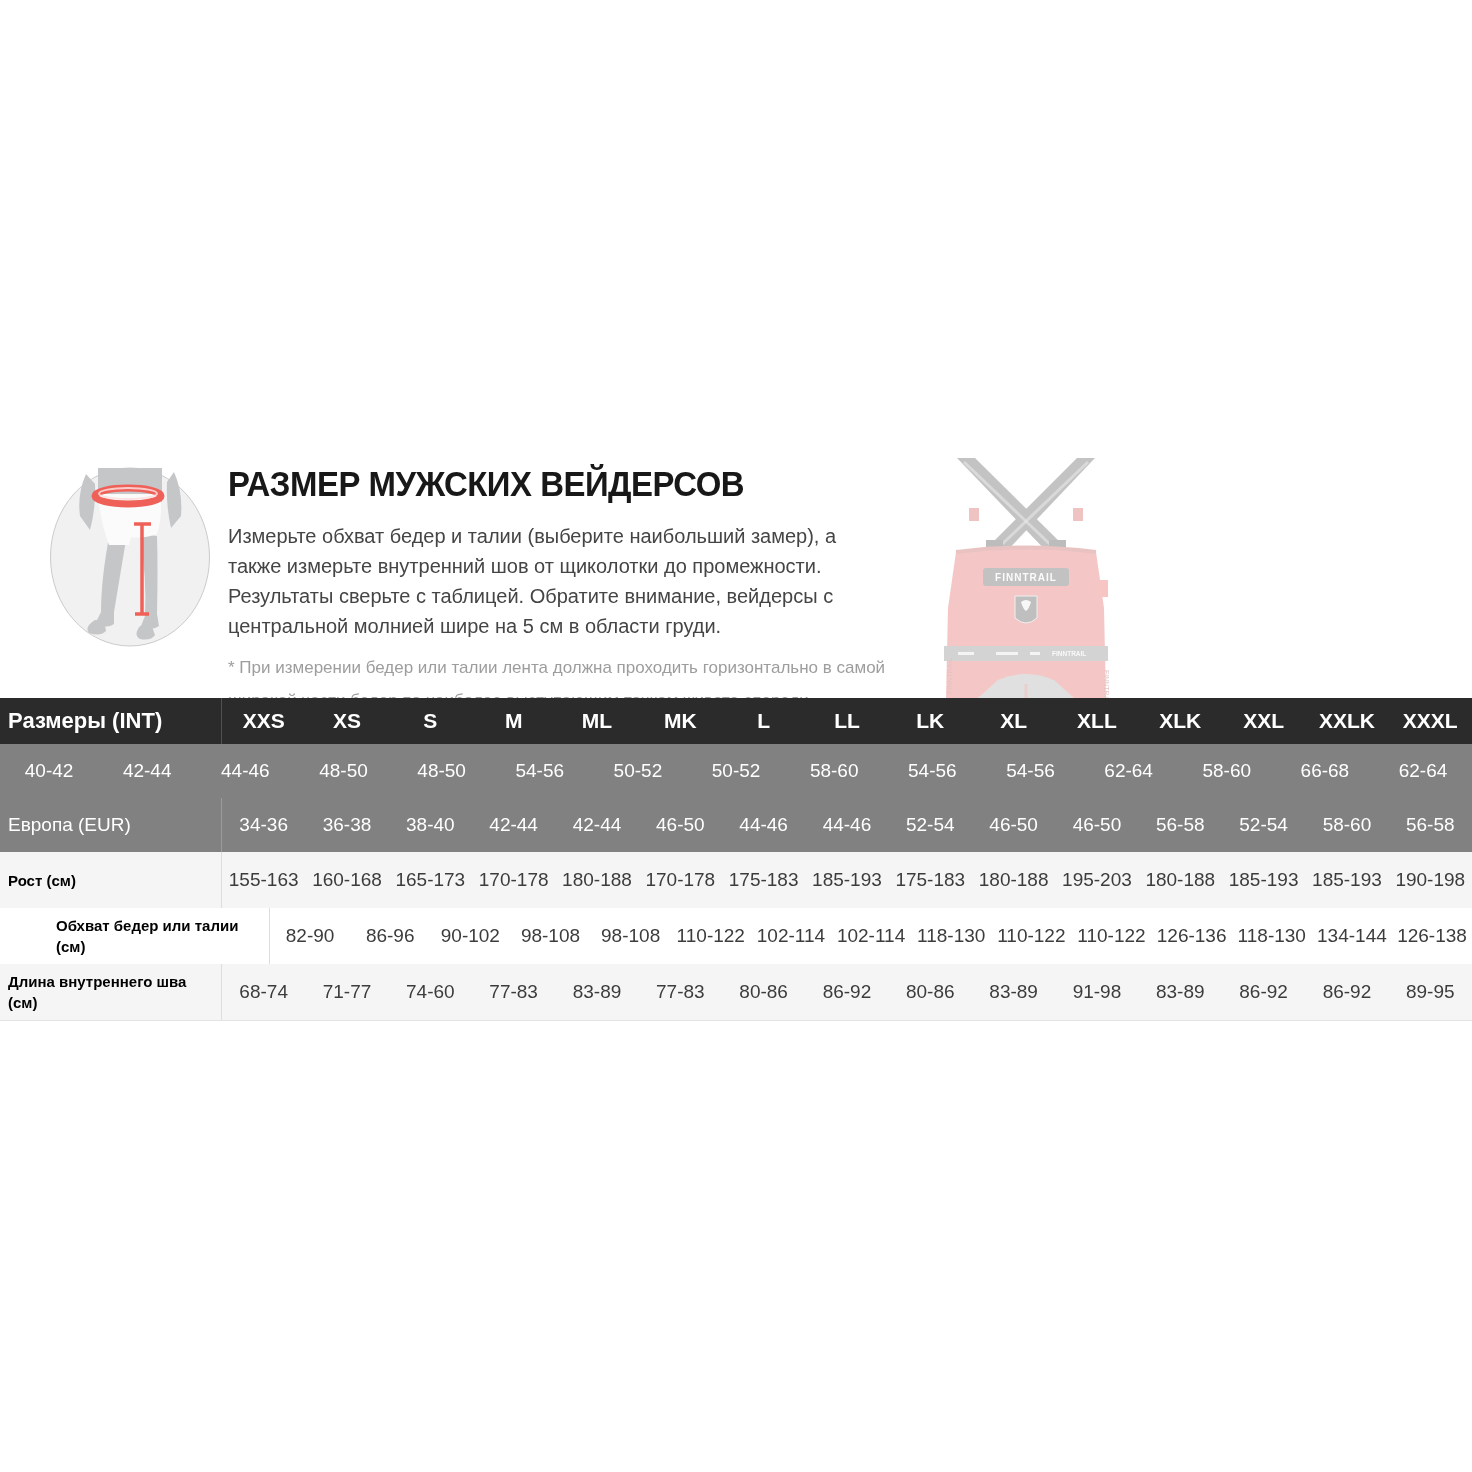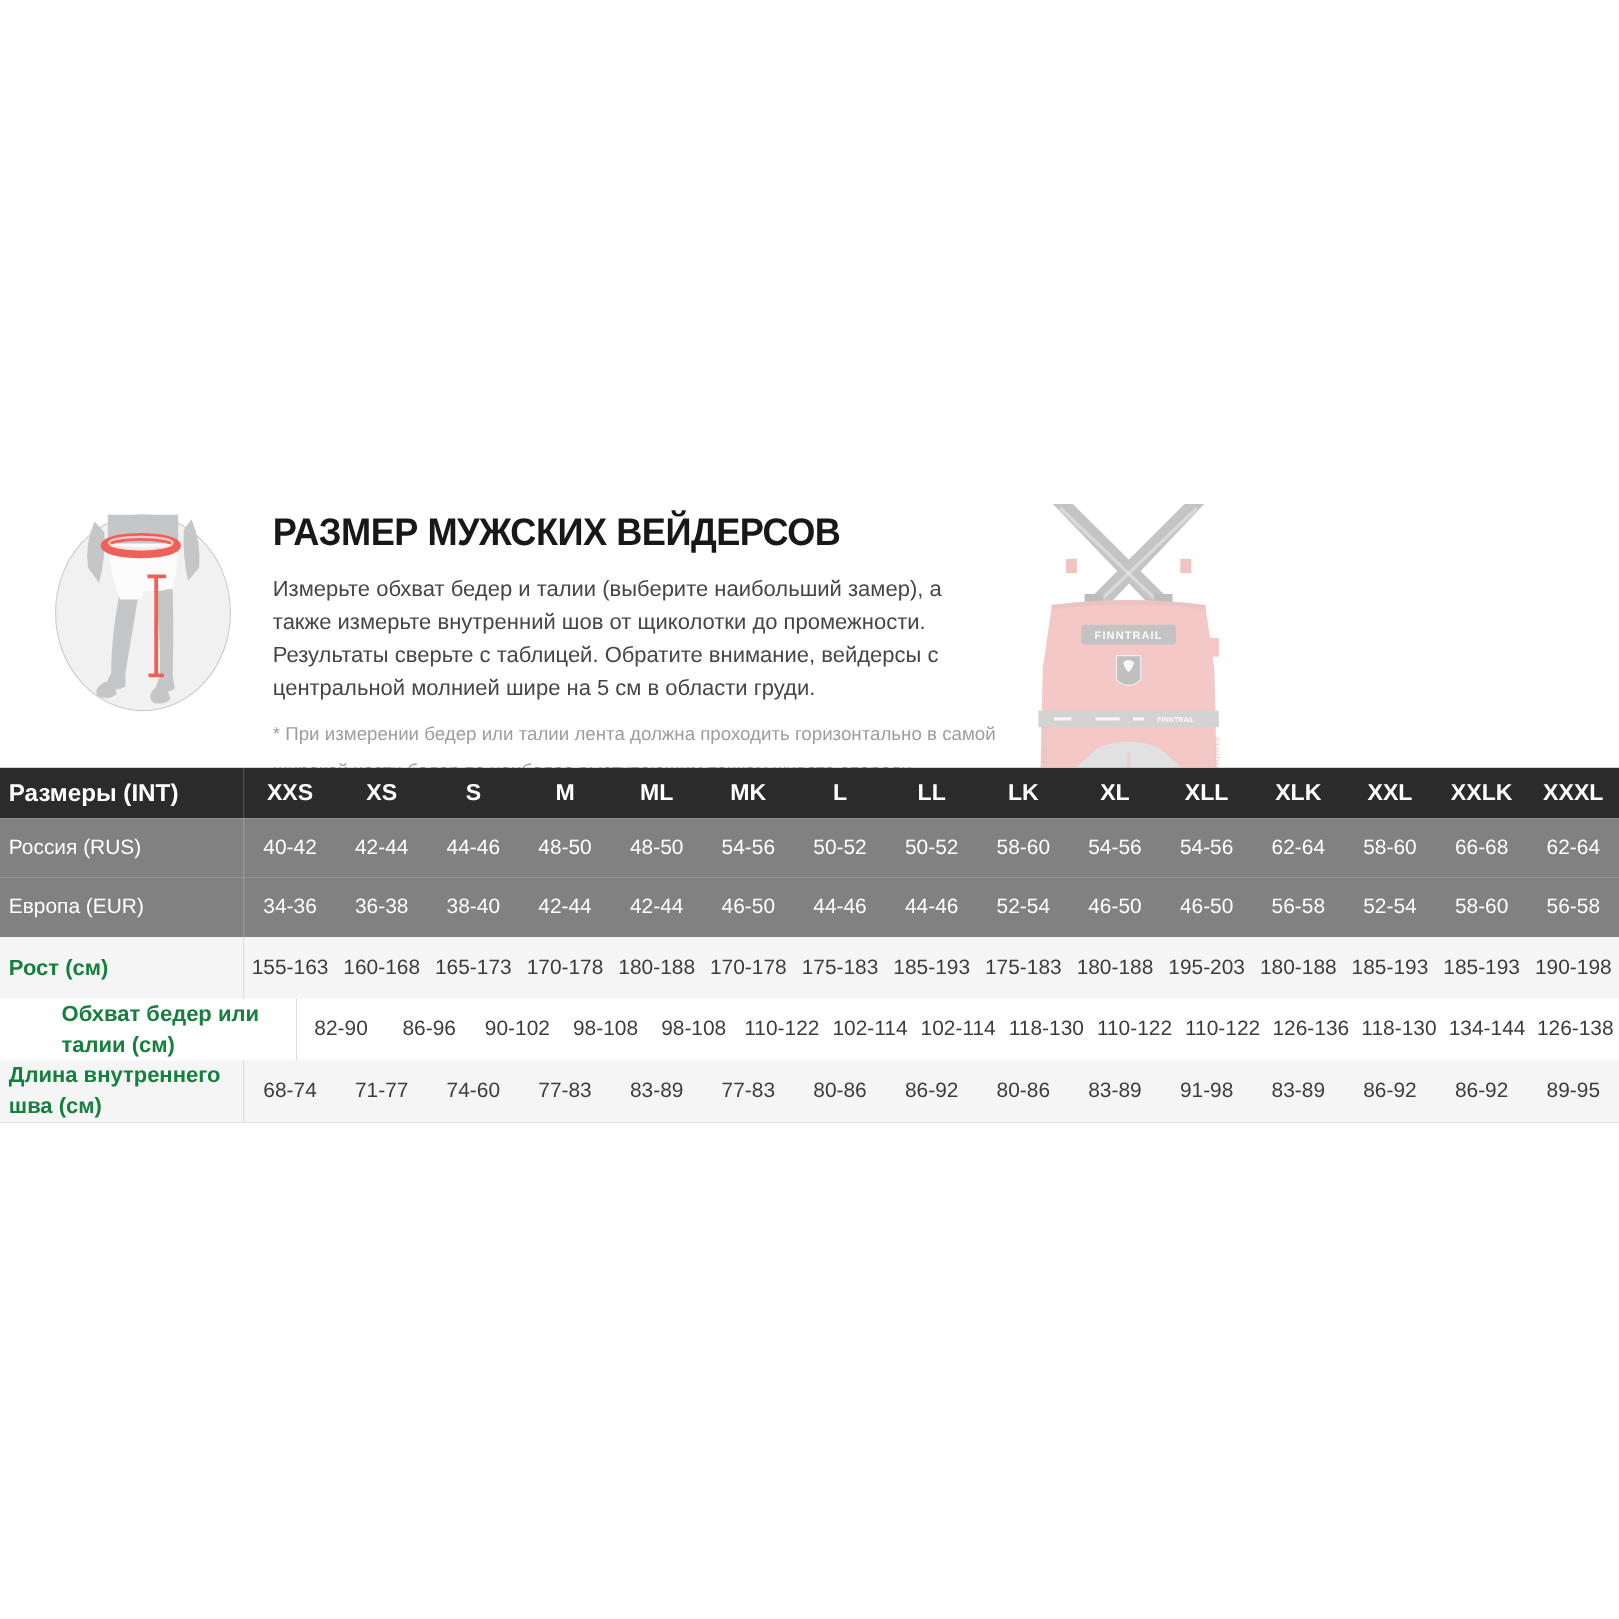--- a/index.html
+++ b/index.html
@@ -2,21 +2,21 @@
 <html><head>
 <meta charset="utf-8">
 <style>
   html,body{margin:0;padding:0;}
   body{
     width:1472px;height:1472px;position:relative;background:#ffffff;
     font-family:"Liberation Sans",sans-serif;color:#333;overflow:hidden;
   }
   
   .intro-circle{position:absolute;left:48px;top:466px;width:164px;height:182px;}
-  .intro-text{position:absolute;left:228px;top:464px;width:660px;margin-left:20px;}
+  .intro-text{position:absolute;left:228px;top:464px;width:660px;}
   .intro-title{
     margin:0;font-size:35px;font-weight:bold;color:#181818;letter-spacing:-.5px;
     transform:scaleX(.94);transform-origin:left center;white-space:nowrap;
   }
   .intro-desc{margin:17px 0 0 0;font-size:20px;line-height:30px;color:#454545;width:655px;}
   .intro-note{margin:10px 0 0 0;font-size:17px;line-height:33px;color:#9d9d9d;width:670px;}
   
   .waders{position:absolute;left:900px;top:458px;width:252px;height:240px;overflow:hidden;text-align:center;}
   
   .size-table{position:absolute;left:0;top:698px;width:1472px;}
@@ -27,21 +27,21 @@
   }
   .t-cell{flex:1;text-align:center;}
   .t-row.header{background:#2b2b2b;height:46px;color:#fff;font-weight:bold;font-size:21px;}
   .t-row.header .t-label{font-size:22px;border-right:1px solid rgba(255,255,255,.18);}
   .t-row.gray{background:#818181;height:54px;color:#fff;font-size:19px;}
   .t-row.gray .t-label{font-size:19px;border-right:1px solid rgba(255,255,255,.22);}
   .t-row.light{background:#f5f5f6;}
   .t-row.white{background:#ffffff;padding-left:48px;}
   .t-row.light,.t-row.white{height:56px;color:#3c3c3c;font-size:19px;}
   .t-row.light .t-label,.t-row.white .t-label{
-    font-weight:bold;font-size:20px;color:#15803d;border-right:1px solid #dddddd;
+    font-weight:bold;font-size:15px;color:#000000;border-right:1px solid #dddddd;
   }
   .t-row:last-child{border-bottom:1px solid #e3e3e3;}
 </style>
 </head>
 <body>
 
 <div class="intro-circle">
   <svg viewBox="0 0 164 182" width="164" height="182">
     <ellipse cx="82" cy="91" rx="79.5" ry="89" fill="#f1f1f2" stroke="#cbcbcb" stroke-width="1"></ellipse>
     <g fill="#c5c6c8">
@@ -117,21 +117,20 @@
       <div class="t-cell">XL</div>
       <div class="t-cell">XLL</div>
       <div class="t-cell">XLK</div>
       <div class="t-cell">XXL</div>
       <div class="t-cell">XXLK</div>
       <div class="t-cell">XXXL</div>
     </div>
   <div>
 
   <div class="t-row gray">
-        <div class="t-label">Россия (RUS)</div>
         <div class="t-cell">40-42</div>
         <div class="t-cell">42-44</div>
         <div class="t-cell">44-46</div>
         <div class="t-cell">48-50</div>
         <div class="t-cell">48-50</div>
         <div class="t-cell">54-56</div>
         <div class="t-cell">50-52</div>
         <div class="t-cell">50-52</div>
         <div class="t-cell">58-60</div>
         <div class="t-cell">54-56</div>

